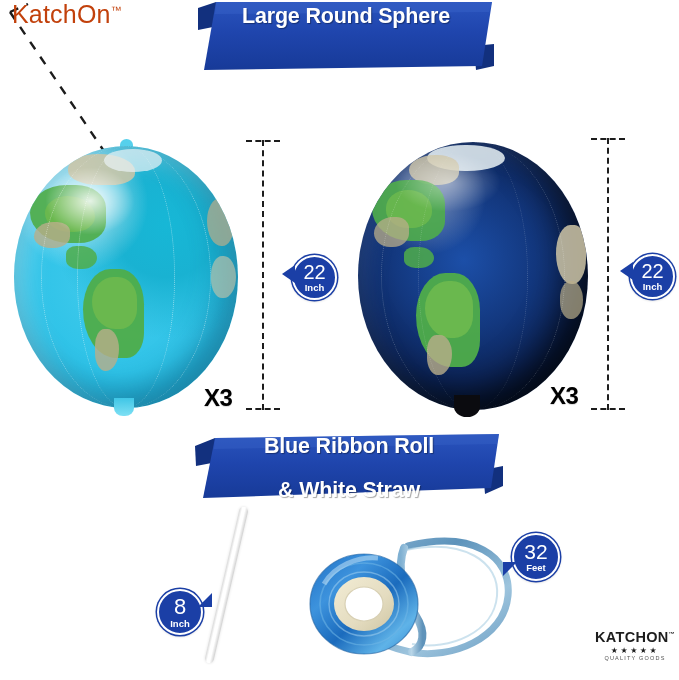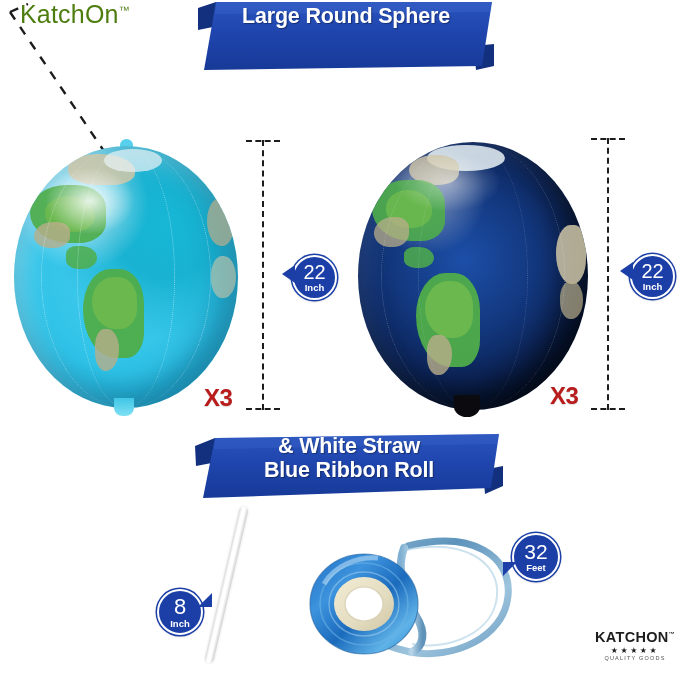--- a/index.html
+++ b/index.html
@@ -7,32 +7,32 @@
     width:679px;height:680px;
     background:#ffffff;
     font-family:"Liberation Sans", sans-serif;
     overflow:hidden;
     position:relative;
   }
   .stage{position:absolute;left:0;top:0;width:679px;height:680px;}
 
   
   .watermark{
-    position:absolute;left:20px;top:2px;
-    font-size:25px;color:#4d7c0f;font-weight:400;
+    position:absolute;left:12px;top:2px;
+    font-size:25px;color:#c2410c;font-weight:400;
     letter-spacing:0.2px;line-height:1;
     white-space:nowrap;
   }
   .watermark sup{font-size:11px;vertical-align:super;}
 
   
   .banner{position:absolute;}
   .banner .ribbon-text{
     position:absolute;left:0;top:0;width:100%;height:100%;
-    display:flex;flex-direction:column;align-items:center;justify-content:flex-start;
+    display:flex;flex-direction:column;align-items:center;justify-content:space-between;
     color:#ffffff;font-weight:bold;
     text-shadow:1px 1px 1px rgba(0,0,0,.35);
     line-height:1.12;letter-spacing:-0.2px;
     pointer-events:none;
   }
   #banner-top{left:196px;top:0px;width:300px;height:72px;}
   #banner-top .ribbon-text{font-size:21.5px;padding-top:4px;}
   #banner-bottom{left:193px;top:432px;width:312px;height:68px;}
   #banner-bottom .ribbon-text{font-size:21.5px;padding-top:2px;}
 
@@ -186,21 +186,21 @@
   #badge-32 .unit{font-size:9.5px;}
   #badge-32 .tail{
     left:-11px;bottom:3px;
     border-width:14px 14px 0 0;
     border-color:#1b3fa6 transparent transparent transparent;
   }
 
   
   .qty{
     position:absolute;
-    color:#b91c1c;font-weight:bold;font-size:24px;
+    color:#000000;font-weight:bold;font-size:24px;
     letter-spacing:-0.5px;
     text-shadow:0 1px 1px rgba(0,0,0,.15);
   }
   #qty-left{left:204px;top:384px;}
   #qty-right{left:550px;top:382px;}
 
   
   #straw{
     position:absolute;left:222px;top:505px;
     width:9px;height:160px;
@@ -360,22 +360,22 @@
           <stop offset="45%" stop-color="#1f45ad"></stop>
           <stop offset="100%" stop-color="#173a98"></stop>
         </linearGradient>
       </defs>
       <path d="M2,14 L22,6 L24,30 L3,34 Z" fill="#12307e"></path>
       <path d="M310,54 L292,62 L290,38 L310,34 Z" fill="#12307e"></path>
       <path d="M22,6 L306,2 L298,56 L10,66 Z" fill="url(#bgrad2)"></path>
       <path d="M22,6 L306,2 L304,12 L21,17 Z" fill="#3a64c9" opacity=".4"></path>
     </svg>
     <div class="ribbon-text">
+      <span>Blue Ribbon Roll</span>
       <span>&amp; White Straw</span>
-      <span>Blue Ribbon Roll</span>
     </div>
   </div>
 
   
   <div id="straw"></div>
   <svg id="measure-straw" viewBox="0 0 150 164">
     <path d="M10,12 L28,4 M10,12 L110,160 M110,160 L128,152" stroke="#1c1c1c" stroke-width="2.4" fill="none" stroke-dasharray="9 9" stroke-linecap="butt"></path>
   </svg>
 
   

